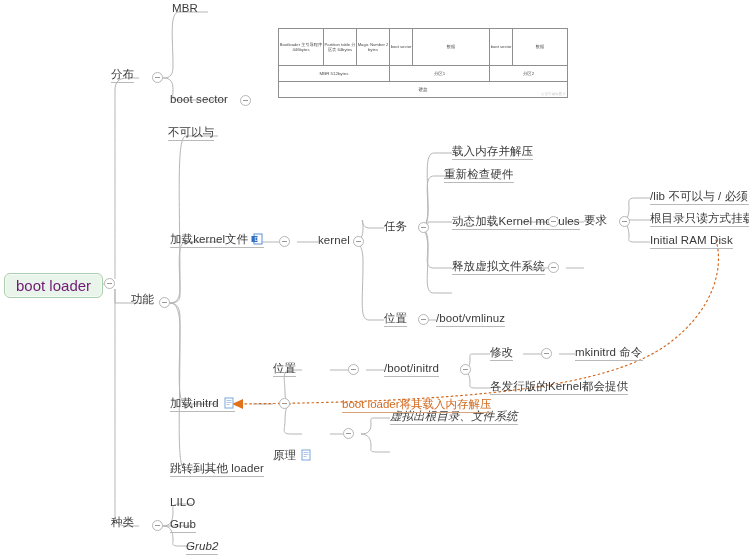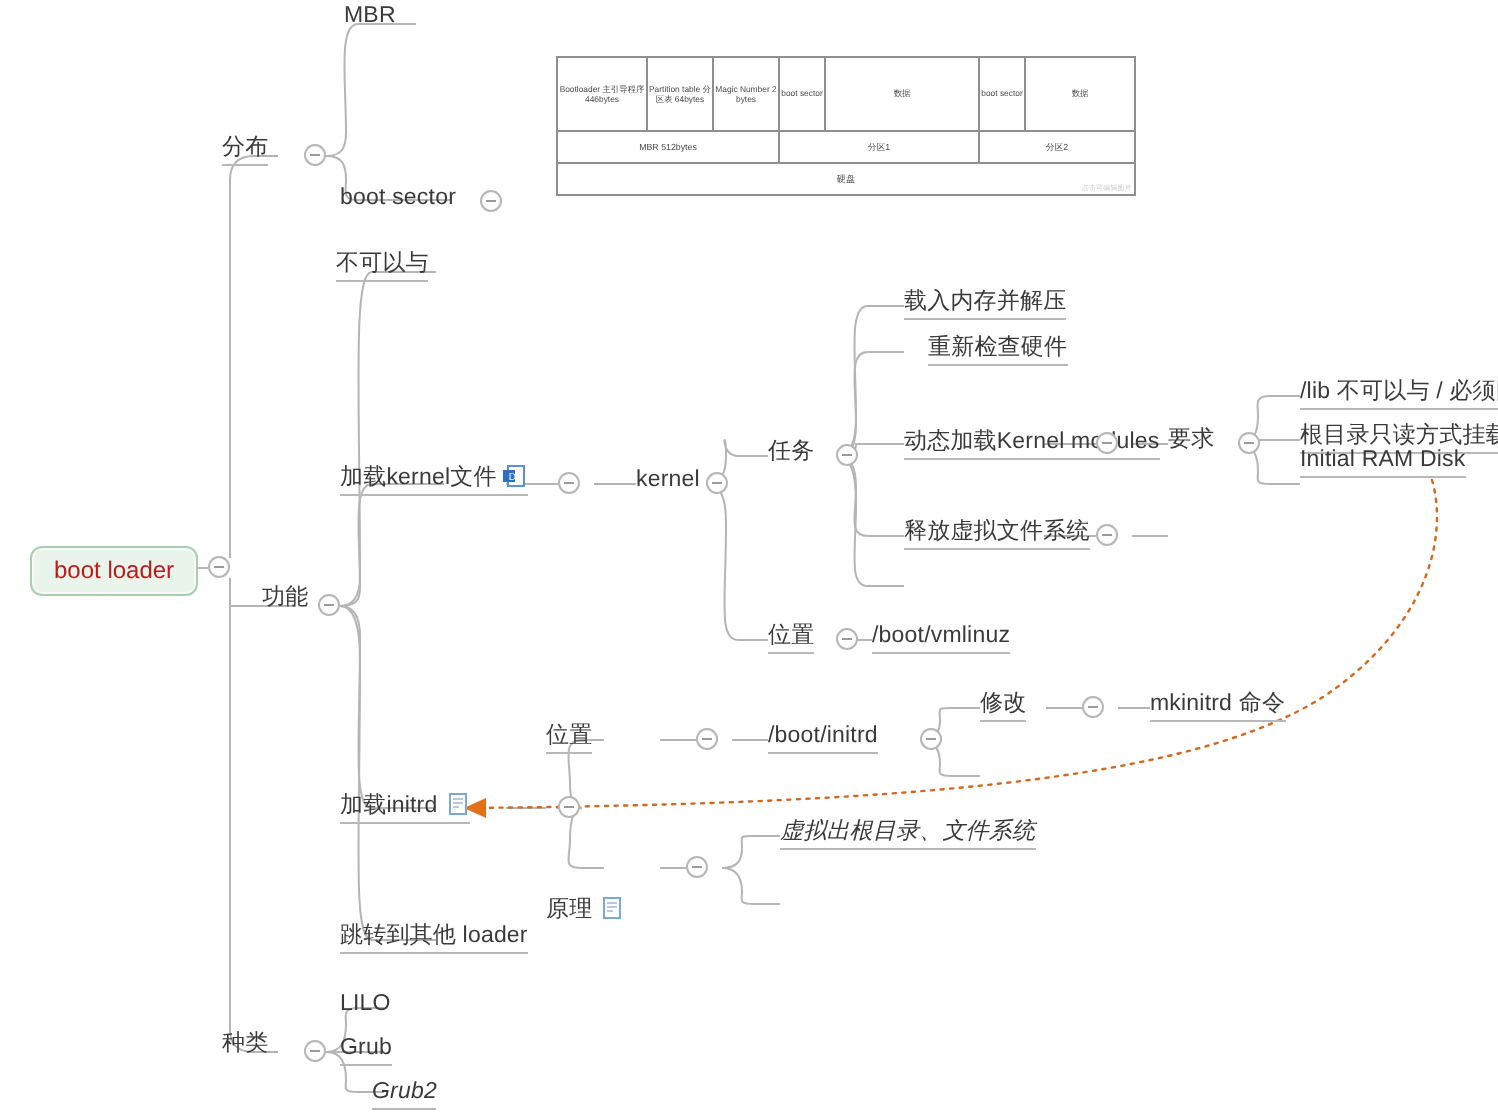--- a/index.html
+++ b/index.html
@@ -12,23 +12,23 @@
   svg.links{position:absolute;left:0;top:0;width:749px;height:557px;pointer-events:none;}
 
   .node{
     position:absolute;white-space:nowrap;font-size:11.5px;color:#3a3a3a;
     line-height:14px;letter-spacing:.1px;
   }
   .node.u{border-bottom:1px solid #b9b9b9;padding-bottom:1px;}
   .node.plain{border-bottom:none;}
 
   .root{
-    position:absolute;left:15px;top:273px;
+    position:absolute;left:4px;top:273px;
     padding:4px 11px;border:1px solid #a9cfae;border-radius:6px;
-    background:#e9f4ea;color:#b91c1c;font-size:12px;line-height:15px;
+    background:#e9f4ea;color:#701a75;font-size:15px;line-height:15px;
     box-shadow:0 0 0 1px rgba(255,255,255,.6) inset;
   }
 
   .knob{
     position:absolute;width:11px;height:11px;border-radius:50%;
     border:1px solid #b6b6b6;background:#ffffff;box-sizing:border-box;
   }
   .knob::before{
     content:"";position:absolute;left:2px;top:4px;width:5px;height:1px;background:#9a9a9a;
   }
@@ -181,31 +181,31 @@
   </div>
   <div class="knob" style="left:279px;top:236px;"></div>
 
   <div class="node plain" style="left:318px;top:233px;">kernel</div>
   <div class="knob" style="left:353px;top:236px;"></div>
 
   <div class="node plain" style="left:384px;top:219px;">任务</div>
   <div class="knob" style="left:418px;top:222px;"></div>
 
   <div class="node u" style="left:452px;top:144px;">载入内存并解压</div>
-  <div class="node u" style="left:464px;top:167px;">重新检查硬件</div>
+  <div class="node u" style="left:444px;top:167px;">重新检查硬件</div>
   <div class="node u" style="left:452px;top:214px;">动态加载Kernel modules</div>
   <div class="node u" style="left:452px;top:259px;">释放虚拟文件系统</div>
 
   <div class="knob" style="left:548px;top:216px;"></div>
   <div class="node plain" style="left:584px;top:213px;">要求</div>
   <div class="knob" style="left:619px;top:216px;"></div>
 
   <div class="node u" style="left:650px;top:189px;">/lib 不可以与 / 必须同一partion</div>
   <div class="node u" style="left:650px;top:211px;">根目录只读方式挂载</div>
-  <div class="node u" style="left:650px;top:223px;">Initial RAM Disk</div>
+  <div class="node u" style="left:650px;top:233px;">Initial RAM Disk</div>
 
   <div class="knob" style="left:548px;top:262px;"></div>
 
   <div class="node u" style="left:384px;top:311px;">位置</div>
   <div class="knob" style="left:418px;top:314px;"></div>
   <div class="node u" style="left:436px;top:311px;">/boot/vmlinuz</div>
 
   <div class="node u" style="left:170px;top:396px;">
     <span>加载initrd</span><span class="ic"><svg viewBox="0 0 13 12">
           <rect x="3" y="1" width="8" height="10" fill="#ffffff" stroke="#7aa7de" stroke-width="1"></rect>
@@ -215,32 +215,34 @@
   <div class="knob" style="left:279px;top:398px;"></div>
 
   <div class="node u" style="left:273px;top:361px;">位置</div>
   <div class="knob" style="left:348px;top:364px;"></div>
   <div class="node u" style="left:384px;top:361px;">/boot/initrd</div>
   <div class="knob" style="left:460px;top:364px;"></div>
 
   <div class="node u" style="left:490px;top:345px;">修改</div>
   <div class="knob" style="left:541px;top:348px;"></div>
   <div class="node u" style="left:575px;top:345px;">mkinitrd 命令</div>
+  <div class="node u" style="left:490px;top:379px;">各发行版的Kernel都会提供</div>
 
   <div class="node plain" style="left:273px;top:425px;margin-top:23px;">
     <span>原理</span><span class="ic"><svg viewBox="0 0 13 12">
           <rect x="3" y="1" width="8" height="10" fill="#ffffff" stroke="#7aa7de" stroke-width="1"></rect>
           <path d="M4.5 3.5h5M4.5 5.5h5M4.5 7.5h3" stroke="#9bb8e0" stroke-width=".8"></path>
         </svg></span>
   </div>
   <div class="knob" style="left:343px;top:428px;"></div>
   <div class="node u" style="left:390px;top:409px;font-style:italic;">虚拟出根目录、文件系统</div>
 
   <div class="node u" style="left:170px;top:461px;">跳转到其他 loader</div>
 
   <div class="node plain" style="left:111px;top:515px;">种类</div>
   <div class="knob" style="left:152px;top:520px;"></div>
   <div class="node plain" style="left:170px;top:495px;">LILO</div>
   <div class="node u" style="left:170px;top:517px;">Grub</div>
   <div class="node u" style="left:186px;top:539px;font-style:italic;">Grub2</div>
 
+  <div class="rel-label" style="left:342px;top:397px;">boot loader将其载入内存解压</div>
 
 </div>
 
 </body></html>

